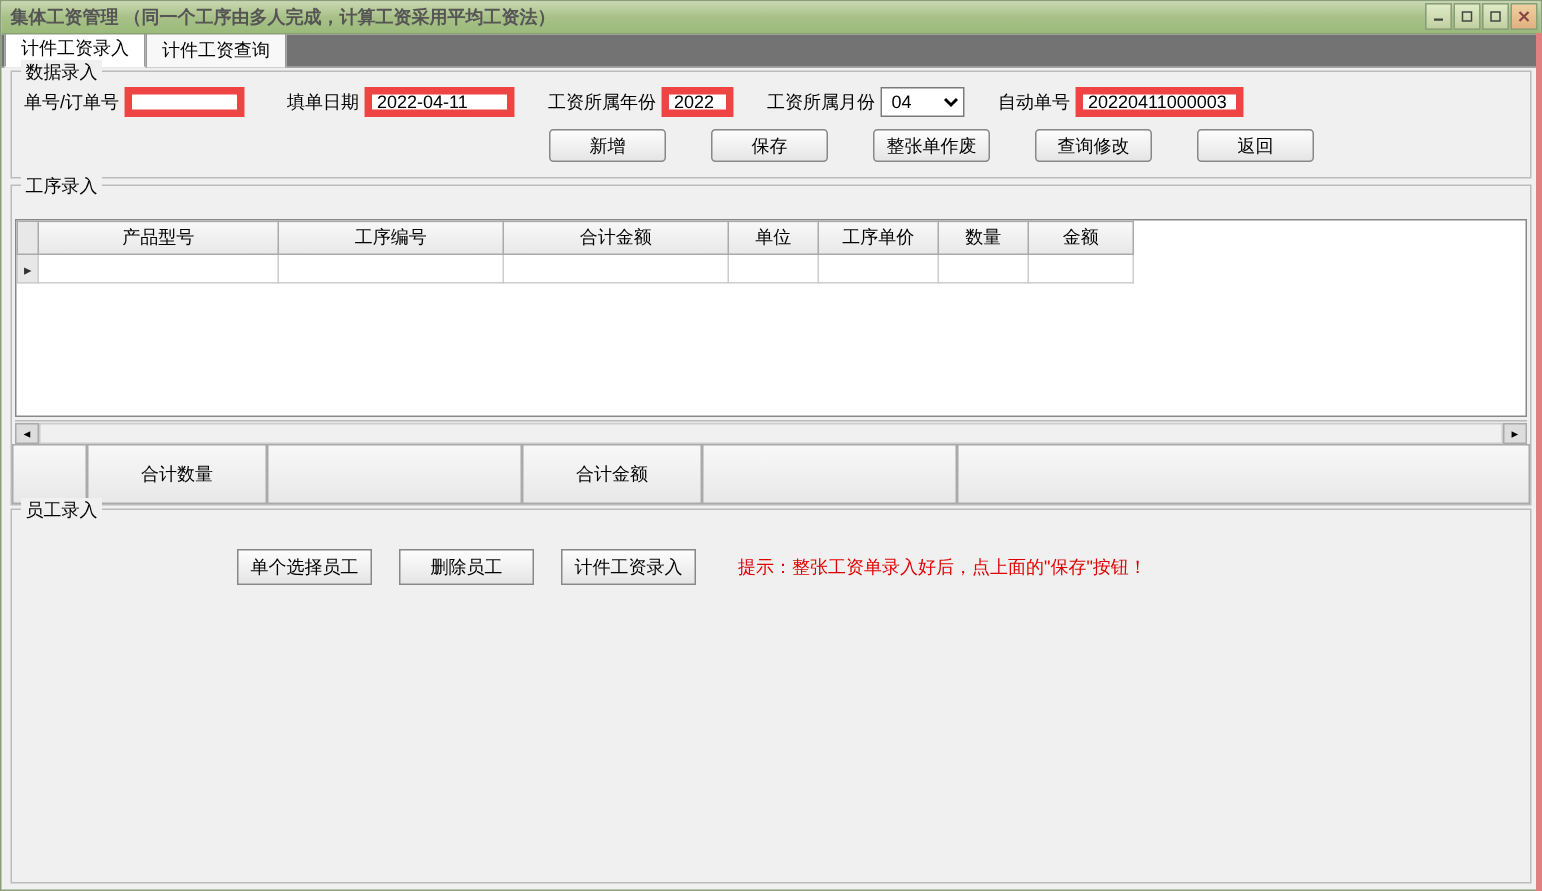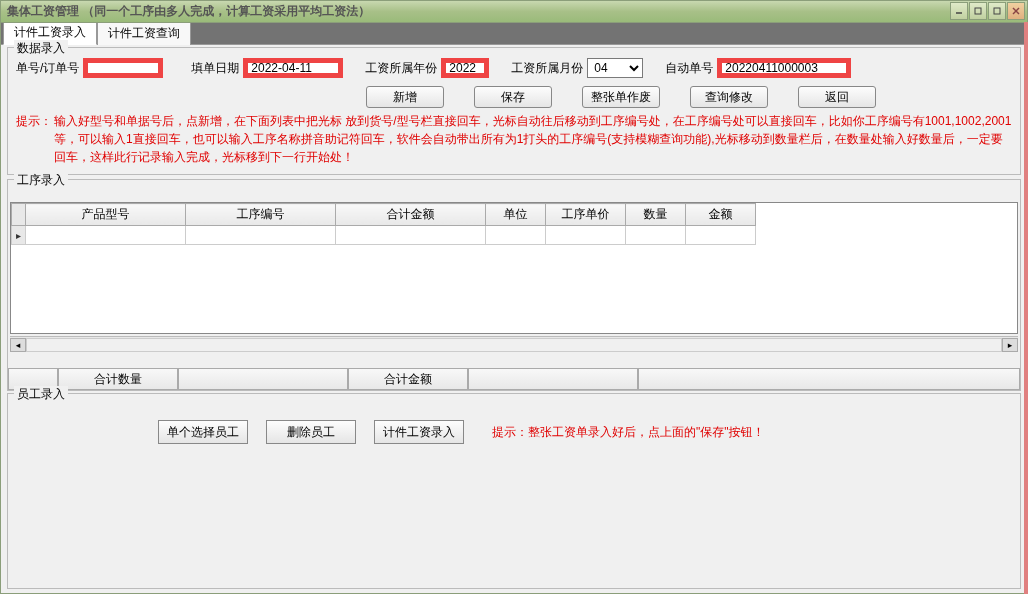--- a/index.html
+++ b/index.html
@@ -102,21 +102,21 @@
   padding: 2px 4px;
   height: 18px;
   background: #fff;
 }
 .grid-row-indicator { width: 14px; background: #e8e8e8 !important; border: 1px solid #aaa; }
 .grid-row-indicator.arrow::before { content: "▸"; color: #333; font-size: 10px; }
 .hscroll { height: 16px; background: #e8e8e8; border-top: 1px solid #bbb; display: flex; align-items: center; margin: 0 2px; }
 .hscroll .arrow { width: 16px; height: 14px; background: #ddd; border: 1px solid #aaa; display:flex; align-items:center; justify-content:center; font-size:9px; cursor:pointer; }
 .hscroll .track { flex:1; height:14px; background:#f0f0f0; border:1px solid #ccc; }
 
-.summary-row { display: flex; height: 22px; margin-top: 16px; }
+.summary-row { display: flex; height: 40px; }
 .summary-cell {
   border: 1px solid #aaa;
   background: linear-gradient(to bottom, #f8f8f8, #e8e8e8);
   display: flex; align-items: center; justify-content: center;
   font-size: 12px;
 }
 
 .bottom-bar { display: flex; align-items: center; gap: 18px; padding: 6px 0 6px 150px; }
 .bottom-hint { color: #e00000; margin-left: 10px; }
 </style>
@@ -169,36 +169,31 @@
         <span style="width:14px"></span>
         <label>工资所属年份</label>
         <input class="text-input" style="width: 48px;" value="2022">
         <span style="width:14px"></span>
         <label>工资所属月份</label>
         <select class="select-input" style="width:56px">
           <option>04</option>
         </select>
         <span style="width:14px"></span>
         <label>自动单号</label>
-        <input class="text-input" style="width: 134px;" value="20220411000003">
+        <input class="text-input" style="width: 112px;" value="20220411000003">
       </div>
 
       <div class="btn-row">
         <button class="btn">新增</button>
         <button class="btn">保存</button>
         <button class="btn">整张单作废</button>
         <button class="btn">查询修改</button>
         <button class="btn">返回</button>
       </div>
 
-      <div class="hint-block">
-        <span class="hint-label">提示：</span>
-        <span class="hint-body">输入好型号和单据号后，点新增，在下面列表中把光标
-放到货号/型号栏直接回车，光标自动往后移动到工序编号处，在工序编号处可以直接回车，比如你工序编号有1001,1002,2001等，可以输入1直接回车，也可以输入工序名称拼音助记符回车，软件会自动带出所有为1打头的工序编号(支持模糊查询功能),光标移动到数量栏后，在数量处输入好数量后，一定要回车，这样此行记录输入完成，光标移到下一行开始处！</span>
-      </div>
     </div>
 
     <div class="grid-section">
       <span class="groupbox-title">工序录入</span>
       <div class="grid-container">
         <table class="grid-table">
           <tbody>
               <tr>
             <th class="grid-row-indicator"></th>
             <th style="width:160px">产品型号</th>

